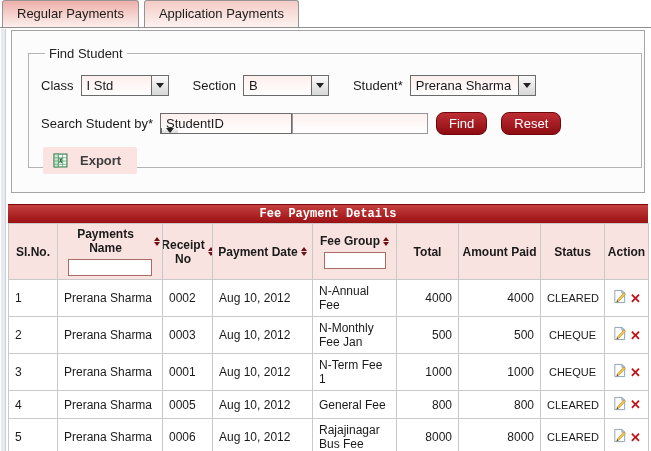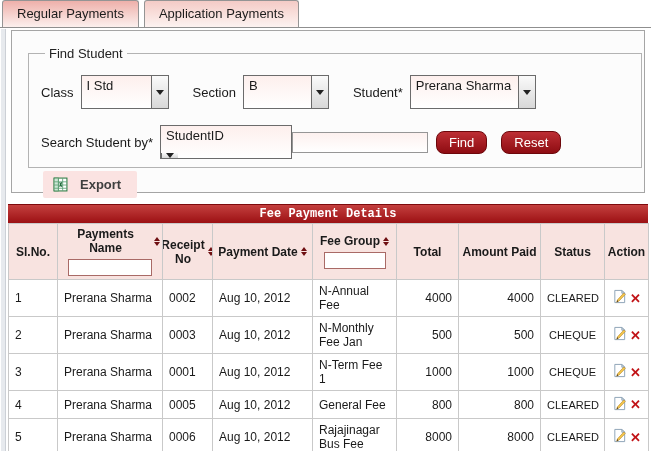--- a/index.html
+++ b/index.html
@@ -24,21 +24,21 @@
            background:#fcfcfc; border:1px solid #a5a5a5; }
   fieldset.find { position:absolute; left:16px; top:15px; width:614px; height:122px;
                   border:1px solid #b3b3b3; padding:6px 12px 0 12px; }
   fieldset.find legend { font-size:13px; color:#222; padding:0 4px; margin-left:4px; }
   .frow { display:flex; align-items:center; font-size:13px; }
   .frow.r1 { margin-top:8px; }
   .frow.r2 { margin-top:16px; }
   .frow label { margin-right:7px; white-space:nowrap; }
   .gap { width:24px; }
 
-  .combo { display:inline-flex; align-items:stretch; height:34px;
+  .combo { display:inline-flex; align-items:stretch; height:21px;
            border:1px solid #6b6b6b; background:linear-gradient(#fdefed,#ffffff); }
   .combo-text { flex:1; font-size:13px; padding:2px 4px 0 5px; white-space:nowrap;
                 overflow:hidden; }
   .combo-arrow { width:17px; border-left:1px solid #6b6b6b; display:flex;
                  align-items:center; justify-content:center;
                  background:linear-gradient(#fafafa,#d8d8d8); }
   .combo-arrow .arr { width:0; height:0; border-left:4px solid transparent;
                       border-right:4px solid transparent; border-top:5px solid #222; }
   .w-class   { width:88px; }
   .w-section { width:86px; }

